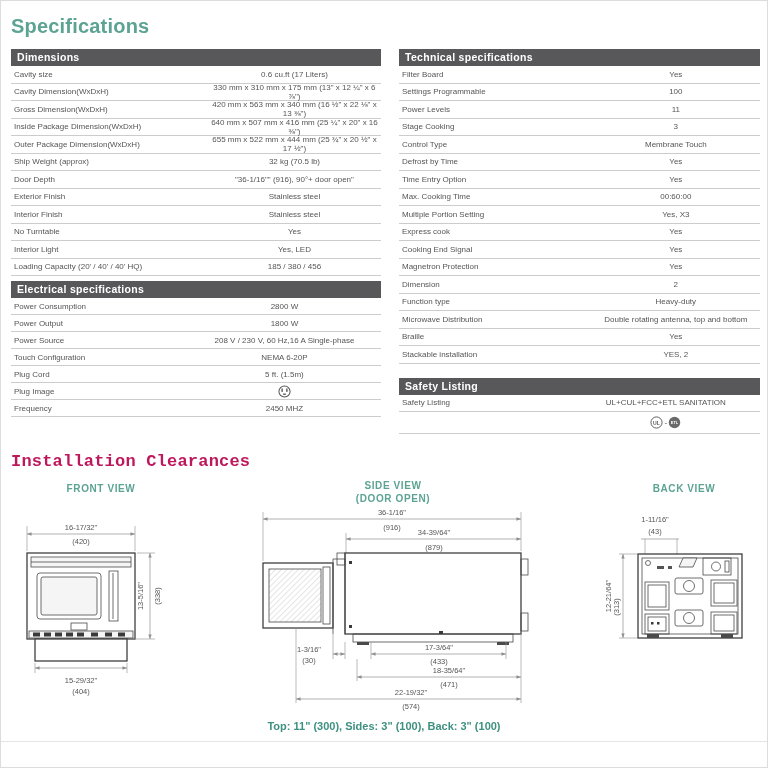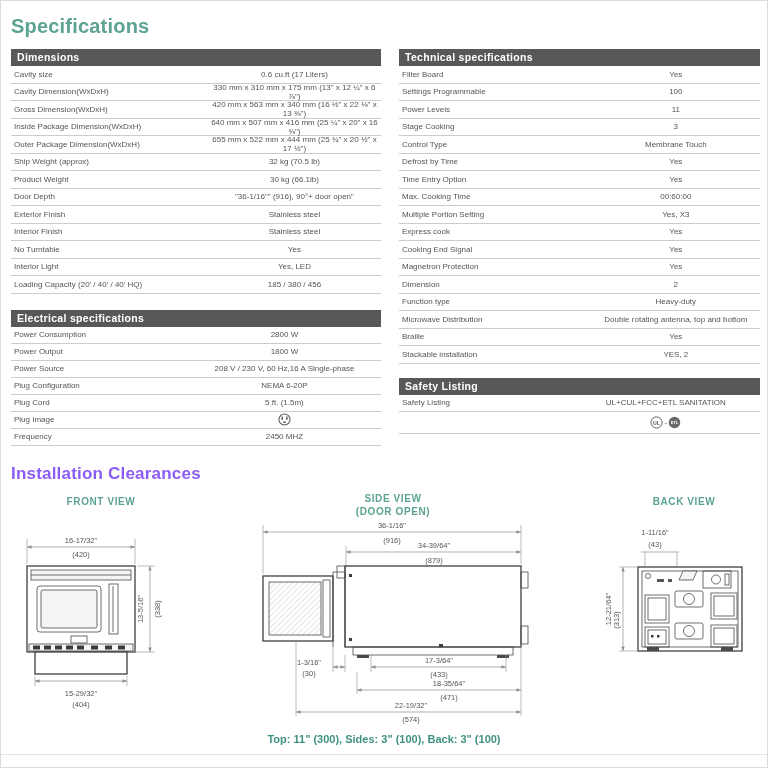--- a/index.html
+++ b/index.html
@@ -2,36 +2,36 @@
 <html><head>
 <meta charset="utf-8">
 <style>
   html,body{margin:0;padding:0;background:#fff;}
   .page{
     width:768px;height:768px;box-sizing:border-box;position:relative;
     background:#fff;border:1px solid #dcdcdc;overflow:hidden;
     font-family:"Liberation Sans","DejaVu Sans",sans-serif;color:#58595b;
   }
   h1.title{color:#5ca393;font-size:20px;font-weight:600;margin:14px 0 11px 10px;letter-spacing:.2px;}
-  h2.title2{color:#8b5cf6;font-size:17px;font-weight:600;margin:18px 0 2px 10px;letter-spacing:.2px;}
+  h2.title2{color:#be185d;font-size:17px;font-weight:600;margin:18px 0 2px 10px;letter-spacing:.2px;font-family:Liberation Mono, monospace;}
   .columns{display:flex;gap:18px;padding:0 10px;align-items:flex-start;}
   .col-left{width:370px;flex:0 0 370px;}
   .col-right{width:361px;flex:0 0 361px;}
   .spec-table{width:100%;}
   .spec-header{
     background:#58585a;color:#fff;font-size:10.5px;font-weight:bold;
     height:17px;line-height:17px;padding-left:6px;letter-spacing:.3px;box-sizing:border-box;
   }
   .spec-row{display:flex;align-items:center;border-bottom:1px solid #ccc;box-sizing:border-box;font-size:8px;}
   .t-dims .spec-row,.t-tech .spec-row{height:17.5px;gap:20px;}
   .t-elec .spec-row,.t-safety .spec-row{height:17px;}
   .t-safety .spec-row:last-child{height:22px;}
   .spec-label{flex:0 0 47%;padding-left:3px;color:#555;white-space:nowrap;overflow:hidden;}
   .spec-value{flex:1;text-align:center;color:#555;}
-  .t-elec{margin-top:16px;}
+  .t-elec{margin-top:5px;}
   .t-safety{margin-top:14px;}
   .certs{display:inline-flex;align-items:center;gap:1px;vertical-align:middle;}
   .cert-dash{font-size:8px;color:#555;}
   .drawings{position:relative;width:100%;height:266px;margin-top:4px;border-bottom:1px solid #e4e4e4;}
   .view-label{position:absolute;color:#5ca393;font-size:10px;font-weight:600;letter-spacing:.6px;text-align:center;line-height:1.35;}
   .vl-front{left:30px;top:7px;width:140px;}
   .vl-side{left:252px;top:4px;width:280px;}
   .vl-back{left:598px;top:7px;width:170px;}
   .dwg{position:absolute;}
   .dwg-front{left:16px;top:38px;}
@@ -76,24 +76,20 @@
             </div>
             <div class="spec-row">
               <span class="spec-label">Outer Package Dimension(WxDxH)</span>
               <span class="spec-value">655 mm x 522 mm x 444 mm (25 ¾" x 20 ½" x 17 ½")</span>
             </div>
             <div class="spec-row">
               <span class="spec-label">Ship Weight (approx)</span>
               <span class="spec-value">32 kg (70.5 lb)</span>
             </div>
             <div class="spec-row">
-              <span class="spec-label">Product Weight</span>
-              <span class="spec-value">30 kg (66.1lb)</span>
-            </div>
-            <div class="spec-row">
               <span class="spec-label">Door Depth</span>
               <span class="spec-value">"36-1/16"" (916), 90°+ door open"</span>
             </div>
             <div class="spec-row">
               <span class="spec-label">Exterior Finish</span>
               <span class="spec-value">Stainless steel</span>
             </div>
             <div class="spec-row">
               <span class="spec-label">Interior Finish</span>
               <span class="spec-value">Stainless steel</span>
@@ -121,21 +117,21 @@
             </div>
             <div class="spec-row">
               <span class="spec-label">Power Output</span>
               <span class="spec-value">1800 W</span>
             </div>
             <div class="spec-row">
               <span class="spec-label">Power Source</span>
               <span class="spec-value">208 V / 230 V, 60 Hz,16 A Single-phase</span>
             </div>
             <div class="spec-row">
-              <span class="spec-label">Plug Configuration</span>
+              <span class="spec-label">Touch Configuration</span>
               <span class="spec-value">NEMA 6-20P</span>
             </div>
             <div class="spec-row">
               <span class="spec-label">Plug Cord</span>
               <span class="spec-value">5 ft. (1.5m)</span>
             </div>
             <div class="spec-row">
               <span class="spec-label">Plug Image</span>
               <span class="spec-value"><svg width="13" height="13" viewBox="0 0 14 14" style="vertical-align:middle">
                   <circle cx="7" cy="7" r="6" fill="none" stroke="#555" stroke-width="1.1"></circle>

